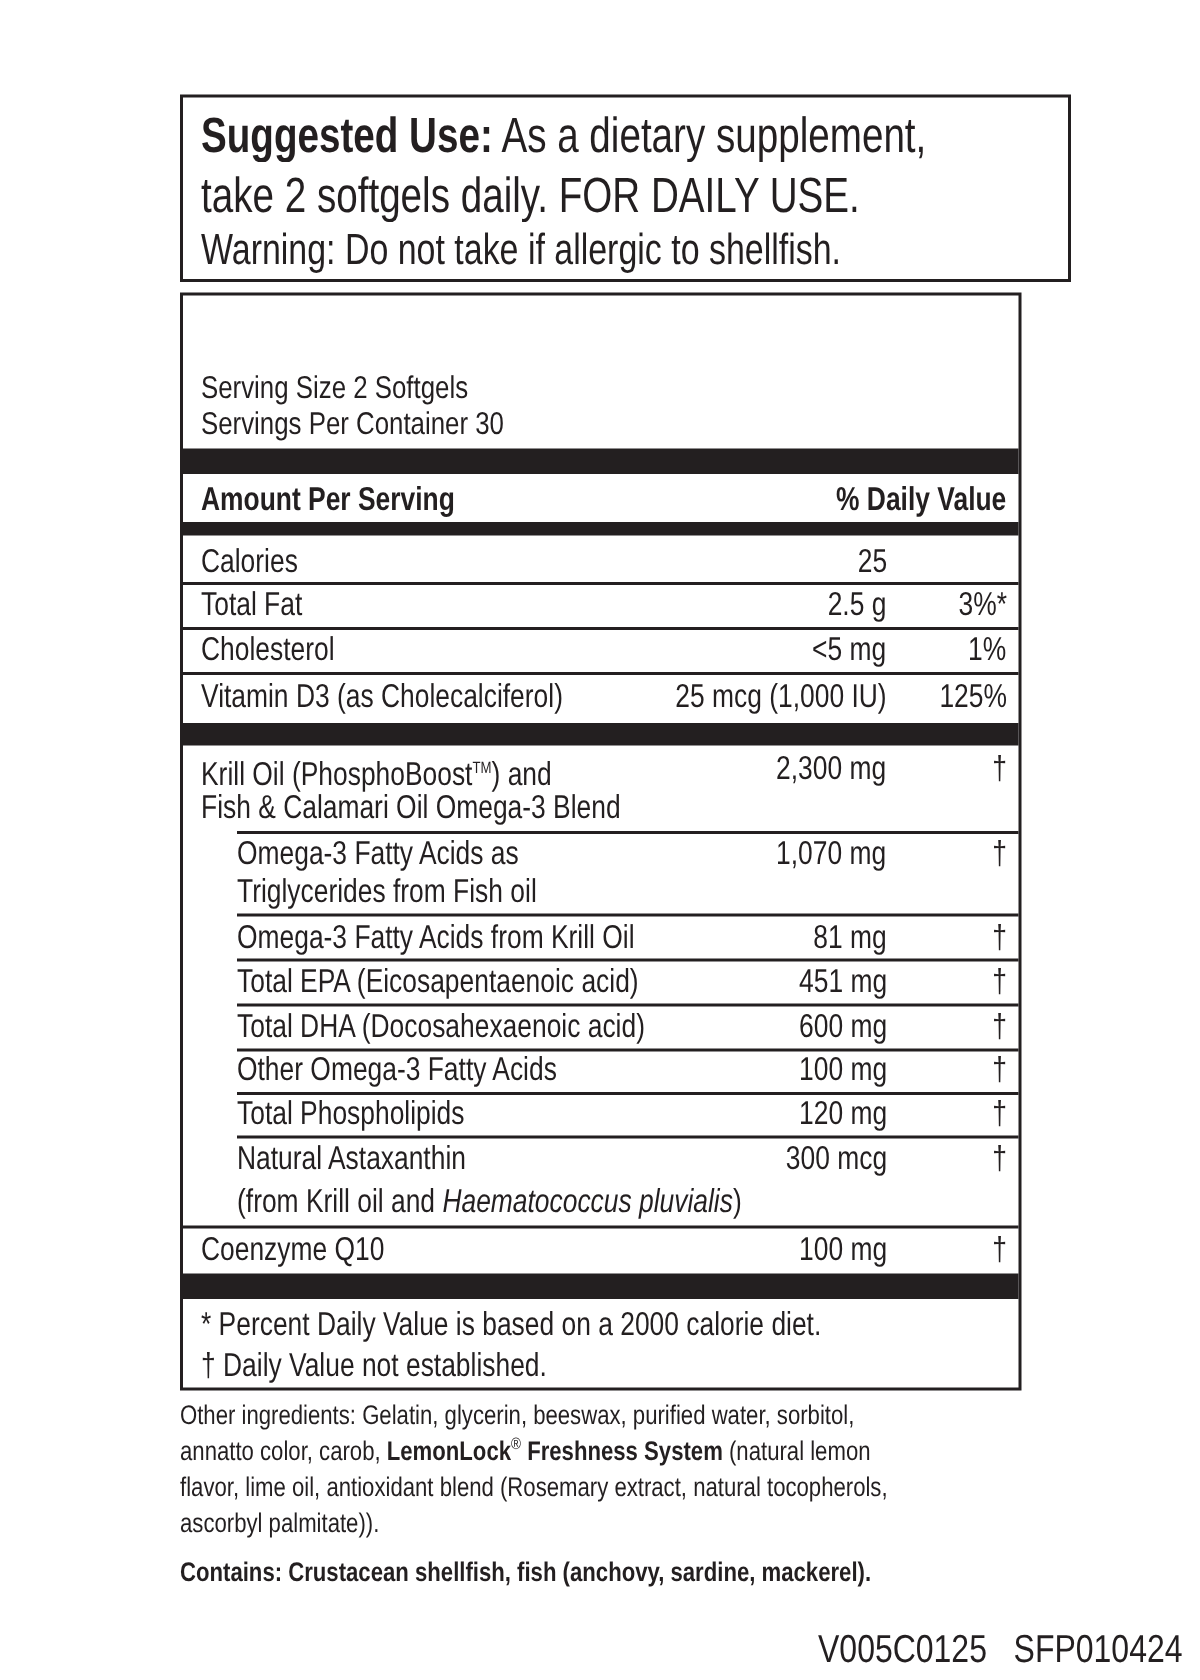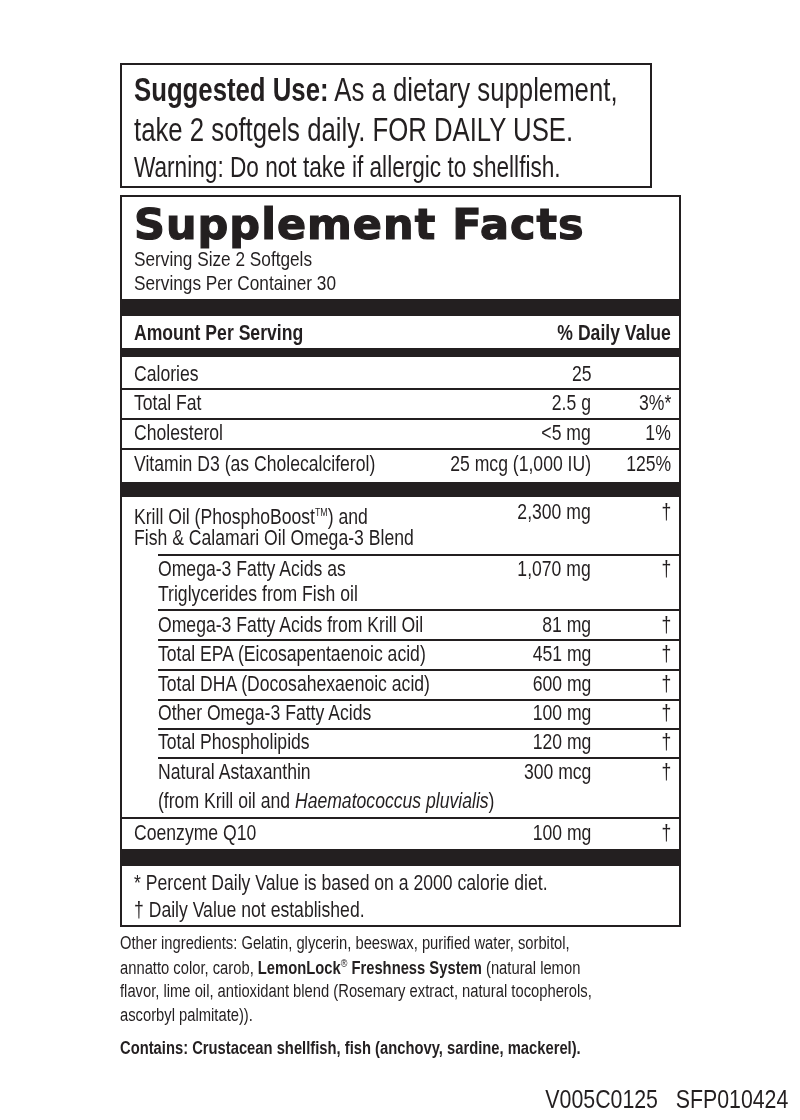--- a/index.html
+++ b/index.html
@@ -1,20 +1,20 @@
 <!DOCTYPE html>
 <html><head>
   <meta charset="utf-8">
   <style>
     html, body { margin: 0; padding: 0; background: #ffffff; }
     body { width: 800px; height: 1120px; position: relative; overflow: hidden;
            font-family: "Liberation Sans", "DejaVu Sans", sans-serif; color: #231f20; }
 
     
-    #use-box { position: absolute; left: 120px; top: 63px; width: 532px; height: 125px;
+    #use-box { position: absolute; left: 120px; top: 63px; width: 594px; height: 125px;
                border: 2px solid #231f20; box-sizing: border-box; }
     #use-box .line { position: absolute; left: 12px; white-space: nowrap; transform: scaleX(0.78); transform-origin: left top; }
     #use-l1 { top: 6px; font-size: 33px; }
     #use-l2 { top: 46px; font-size: 33px; }
     #use-l3 { top: 86px; font-size: 29px; }
     #use-box b { font-weight: bold; }
 
     
     #facts { position: absolute; left: 120px; top: 195px; width: 561px; height: 732px;
              border: 2px solid #231f20; box-sizing: border-box; }
@@ -50,21 +50,20 @@
 </head>
 <body>
 
 <div id="use-box">
   <div class="line" id="use-l1"><b>Suggested Use:</b><span> As a dietary supplement,</span></div>
   <div class="line" id="use-l2">take 2 softgels daily. FOR DAILY USE.</div>
   <div class="line" id="use-l3">Warning: Do not take if allergic to shellfish.</div>
 </div>
 
 <div id="facts">
-  <div id="facts-title">Supplement Facts</div>
   <div class="small-line" style="top:50px;">Serving Size 2 Softgels</div>
   <div class="small-line" style="top:74px;">Servings Per Container 30</div>
 
   <div class="bar" style="top:102px;height:17px;"></div>
   <div class="hdr" style="top:123px;">
     <span class="l">Amount Per Serving</span>
     <span class="r">% Daily Value</span>
   </div>
   <div class="bar" style="top:151px;height:9px;"></div>
 

